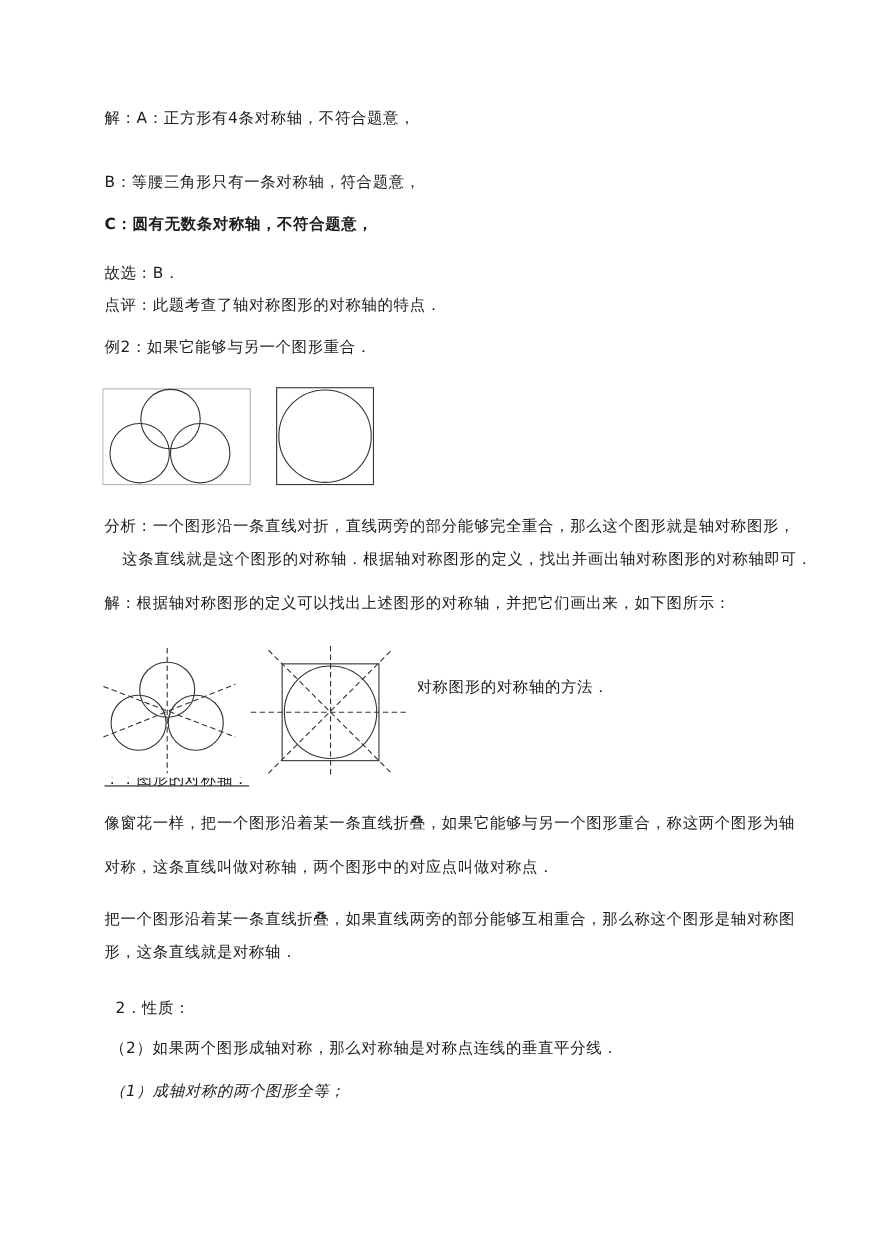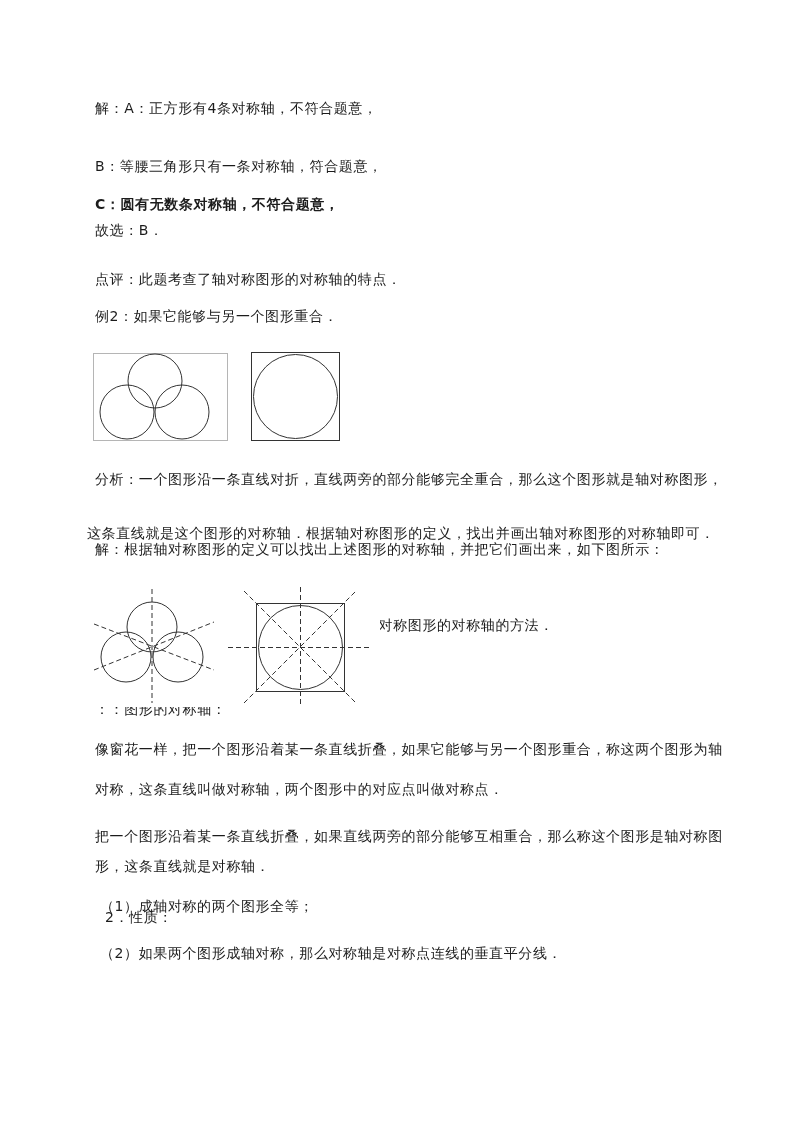--- a/index.html
+++ b/index.html
@@ -25,46 +25,46 @@
   }
   .under { z-index:1; }
   svg { display:block; }
 </style>
 </head>
 <body>
 
 <div class="line" style="left:95px; top:99px;">解：A：正方形有4条对称轴，不符合题意，</div>
 <div class="line" style="left:95px; top:157px;">B：等腰三角形只有一条对称轴，符合题意，</div>
 <div class="line" style="left:95px; top:195px;font-weight:bold;">C：圆有无数条对称轴，不符合题意，</div>
-<div class="line" style="left:95px; top:221px;">故选：B．</div>
-<div class="line" style="left:95px; top:270px;">点评：此题考查了轴对称图形的对称轴的特点．</div>
+<div class="line" style="left:95px; top:240px;">故选：B．</div>
+<div class="line" style="left:95px; top:270px;font-family:Liberation Serif, serif;">点评：此题考查了轴对称图形的对称轴的特点．</div>
 
 <div class="line" style="left:95px; top:307px;">例2：如果它能够与另一个图形重合．</div>
 
 <div class="fig" style="left:93px; top:348px; width:250px; height:95px;">
   <svg width="250" height="95" viewBox="0 0 250 95">
 
     <rect x="0.5" y="5.5" width="134" height="87" fill="none" stroke="#b5b5b5" stroke-width="1"></rect>
 
     <circle cx="62" cy="33" r="27" fill="none" stroke="#333" stroke-width="1"></circle>
     <circle cx="34" cy="64" r="27" fill="none" stroke="#333" stroke-width="1"></circle>
     <circle cx="89" cy="64" r="27" fill="none" stroke="#333" stroke-width="1"></circle>
 
     <rect x="158.5" y="4.5" width="88" height="88" fill="none" stroke="#333" stroke-width="1"></rect>
     <circle cx="202.5" cy="48.5" r="42" fill="none" stroke="#333" stroke-width="1"></circle>
   </svg>
 </div>
 
 <div class="line" style="left:95px; top:460px;margin-top:10px;">分析：一个图形沿一条直线对折，直线两旁的部分能够完全重合，那么这个图形就是轴对称图形，</div>
-<div class="line" style="left:87px; top:500px;margin-top:24px;">这条直线就是这个图形的对称轴．根据轴对称图形的定义，找出并画出轴对称图形的对称轴即可．</div>
+<div class="line" style="left:111px; top:500px;">这条直线就是这个图形的对称轴．根据轴对称图形的定义，找出并画出轴对称图形的对称轴即可．</div>
 <div class="line" style="left:95px; top:540px;text-align:center;">解：根据轴对称图形的定义可以找出上述图形的对称轴，并把它们画出来，如下图所示：</div>
 
 <div class="line under" style="left:364px; top:616px;">轴对称图形的对称轴的方法．</div>
 
-<div class="line under" style="left:95px; top:700px;">：：图形的对称轴：</div>
+<div class="line under" style="left:95px; top:700px;text-decoration:underline;">：：图形的对称轴：</div>
 
 <div class="fig" style="left:88px; top:585px; width:292px; height:122px;">
   <svg width="292" height="122" viewBox="0 0 292 122">
 
     <circle cx="64" cy="42" r="25" fill="none" stroke="#333" stroke-width="1"></circle>
     <circle cx="38" cy="72" r="25" fill="none" stroke="#333" stroke-width="1"></circle>
     <circle cx="90" cy="72" r="25" fill="none" stroke="#333" stroke-width="1"></circle>
 
     <line x1="64" y1="4" x2="64" y2="118" stroke="#333" stroke-width="1" stroke-dasharray="5,3"></line>
     <line x1="6" y1="85" x2="126" y2="37" stroke="#333" stroke-width="1" stroke-dasharray="5,3"></line>
@@ -79,14 +79,14 @@
     <line x1="156" y1="118" x2="268" y2="6" stroke="#333" stroke-width="1" stroke-dasharray="5,3"></line>
   </svg>
 </div>
 
 <div class="line" style="left:95px; top:740px;">像窗花一样，把一个图形沿着某一条直线折叠，如果它能够与另一个图形重合，称这两个图形为轴</div>
 <div class="line" style="left:95px; top:780px;">对称，这条直线叫做对称轴，两个图形中的对应点叫做对称点．</div>
 <div class="line" style="left:95px; top:827px;">把一个图形沿着某一条直线折叠，如果直线两旁的部分能够互相重合，那么称这个图形是轴对称图</div>
 <div class="line" style="left:95px; top:857px;">形，这条直线就是对称轴．</div>
 
 <div class="line" style="left:95px;  top:908px;margin-left:10px;">2．性质：</div>
-<div class="line" style="left:100px; top:897px;">（1）成轴对称的两个图形全等；</div>
+<div class="line" style="left:100px; top:983px;font-style:italic;">（1）成轴对称的两个图形全等；</div>
 <div class="line" style="left:100px; top:944px;">（2）如果两个图形成轴对称，那么对称轴是对称点连线的垂直平分线．</div>
 
 </body></html>

